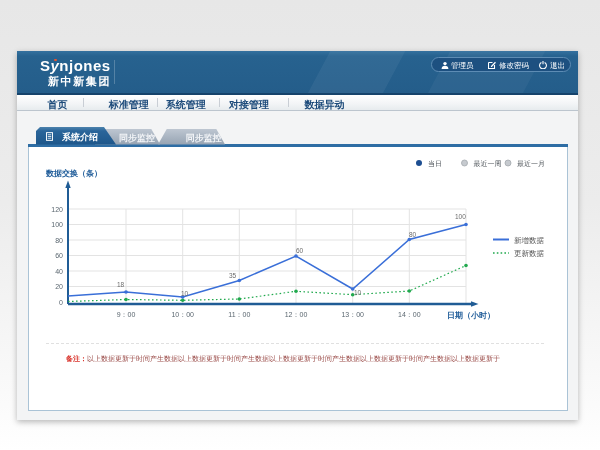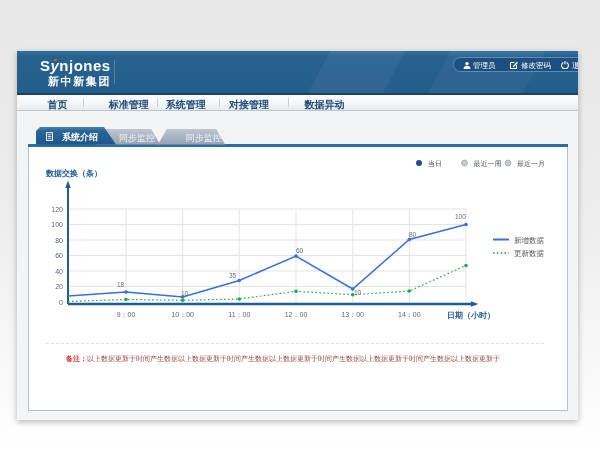--- a/index.html
+++ b/index.html
@@ -10,37 +10,37 @@
          background:#f3f4f5; box-shadow:0 2px 6px rgba(0,0,0,.28); }
   .hdr { position:absolute; left:0; top:0; width:561px; height:42px;
          background:linear-gradient(180deg,#34719f 0%,#27628f 12%,#245d8a 100%); overflow:hidden;padding-left:48px; }
   .ray { position:absolute; top:-10px; height:70px; background:rgba(255,255,255,0.055); transform:skewX(-28deg); }
   .logo-en { position:absolute; left:23px; top:6px; color:#fff; font-size:15px; font-weight:bold;
              letter-spacing:0.5px; }
   .logo-cn { position:absolute; left:31px; top:23px; color:#fff; font-size:11px; font-weight:bold;
              letter-spacing:1.6px; }
   .hsep { position:absolute; left:97px; top:9px; width:1px; height:24px; background:rgba(255,255,255,0.22); }
   .htitle { position:absolute; left:103px; top:15px; color:#fff; font-size:12px; letter-spacing:0.5px; }
-  .pill { position:absolute; left:436px; top:6px; width:140px; height:15px; border-radius:8px;
+  .pill { position:absolute; left:414px; top:6px; width:140px; height:15px; border-radius:8px;
           background:#1d5080; border:1px solid #5d8cb4; }
   .pill span { position:absolute; top:3px; color:#fff; font-size:7.5px; white-space:nowrap; }
   .nav { position:absolute; left:0; top:42px; width:561px; height:18px;
          border-top:2px solid #16436b;
          background:linear-gradient(180deg,#ffffff 0%,#f2f4f6 60%,#e7ebee 100%);
          border-bottom:1px solid #bcc5ce; }
   .nav b { position:absolute; top:3px; font-size:10px; color:#1c4a7a; transform:translateX(-50%); }
   .nav i { position:absolute; top:3px; width:1px; height:9px; background:#c9ced5; }
   .tab-act { position:absolute; left:11px; top:76px; width:80px; height:17.5px; z-index:3;
              background:linear-gradient(180deg,#4c83ad 0%,#2a659a 22%,#1d568a 100%);
              clip-path:polygon(0 100%, 0 4px, 4px 0, calc(100% - 12px) 0, 100% 100%);margin-left:8px; }
   .tab-act span { position:absolute; left:26px; top:4px; color:#fff; font-size:9px; font-weight:bold; white-space:nowrap; }
   .tab-g { position:absolute; top:77.5px; height:16px; z-index:2;
            background:linear-gradient(180deg,#bdc6d1 0%,#96a3b2 100%);
            clip-path:polygon(0 100%, 9px 0, calc(100% - 9px) 0, 100% 100%); }
-  .tab-g span { position:absolute; top:3px; color:#f2f4f7; font-size:9px; font-weight:normal;
+  .tab-g span { position:absolute; top:3px; color:#f2f4f7; font-size:9px; font-weight:bold;
                 left:50%; transform:translateX(-50%); white-space:nowrap;padding-left:19px; }
   .bluebar { position:absolute; left:11px; top:93.2px; width:540px; height:3px; background:#2e6da4; }
   .box { position:absolute; left:11px; top:95.5px; width:540px; height:264px; background:#fff;
          border:1px solid #aac3d6; border-top:none; }
   .note { position:absolute; left:66px; top:354px; font-size:7px; color:#9a4a47; }
   .note b { color:#d9342c; font-weight:bold; }
   .divider { position:absolute; left:46px; top:343px; width:498px; border-top:1px dashed #e0e0e0; }
   svg { position:absolute; left:0; top:0; }
 </style>
 </head>

